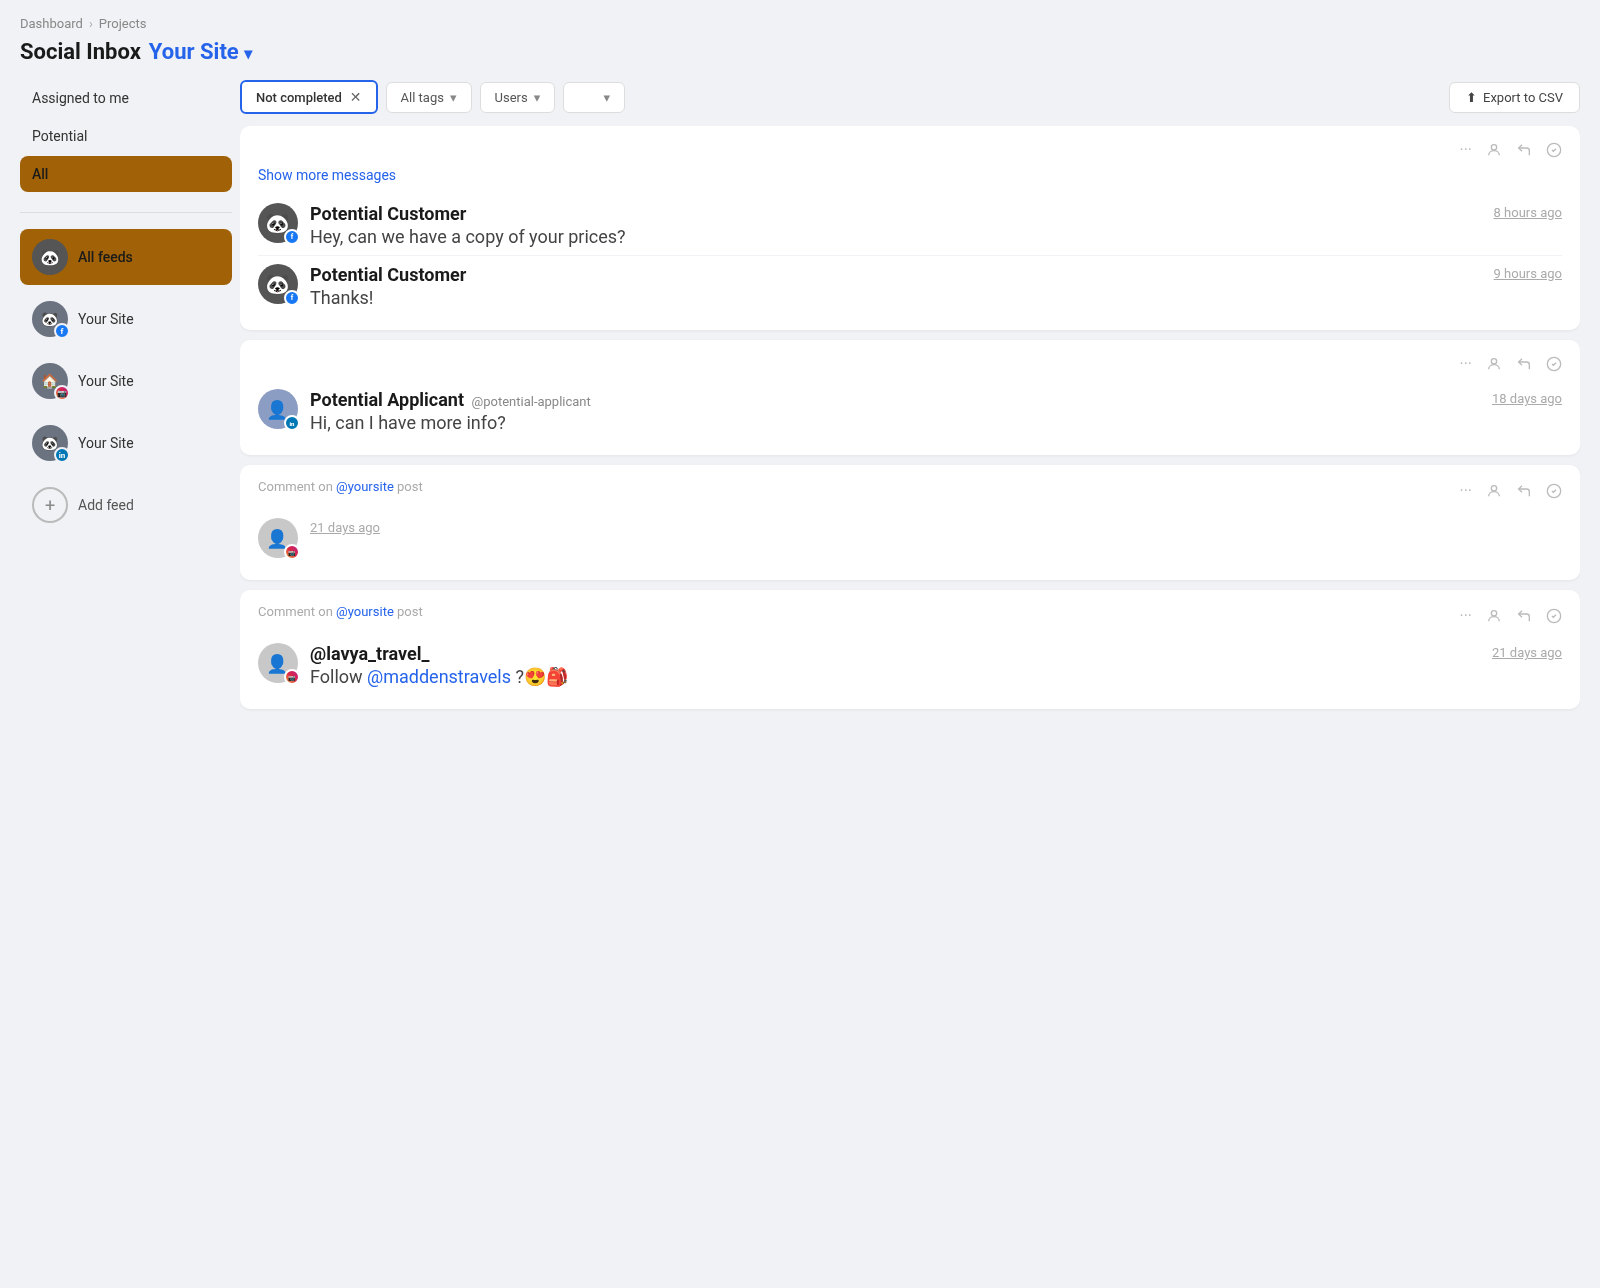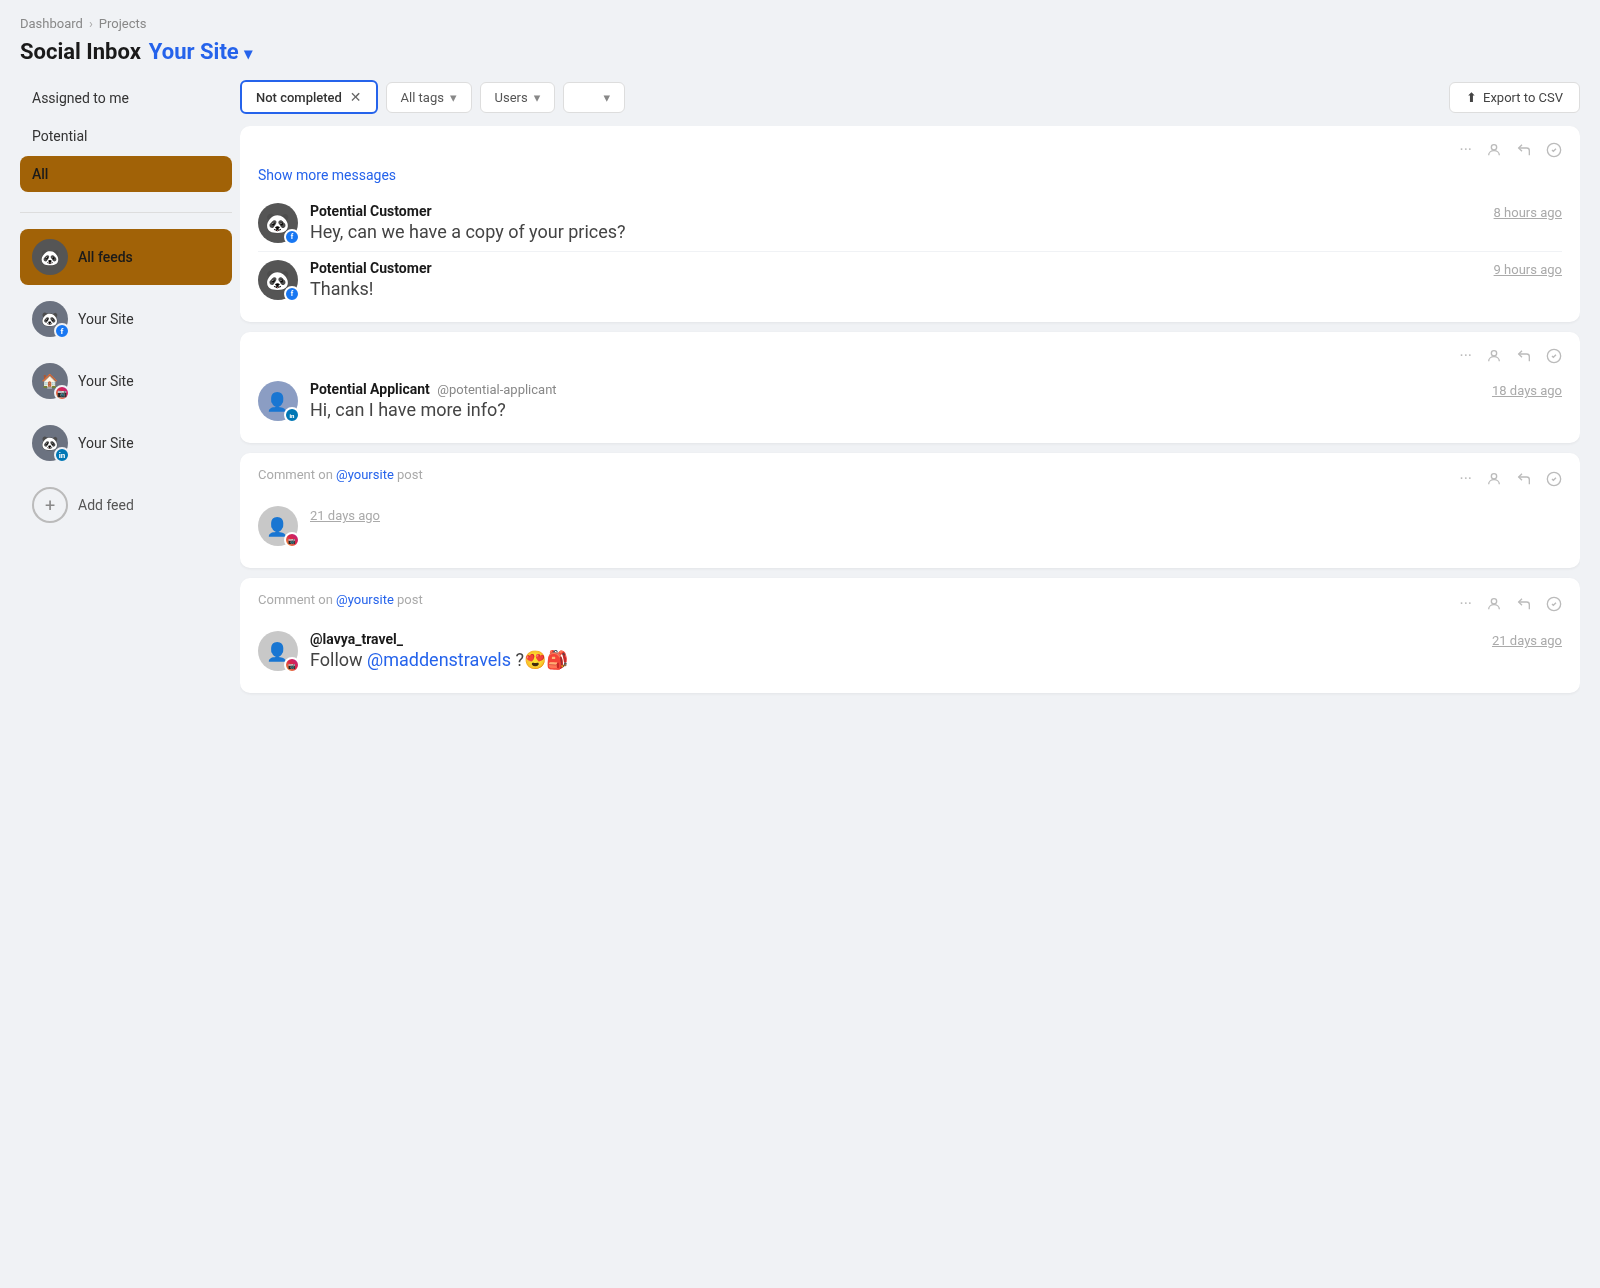--- a/index.html
+++ b/index.html
@@ -267,21 +267,21 @@
       display: flex;
       align-items: center;
       justify-content: center;
       font-size: 7px;
       font-weight: bold;
       color: white;
     }
     .msg-body { flex: 1; min-width: 0; }
     .msg-name {
       font-weight: 700;
-      font-size: 14px;
+      font-size: 18px;
       color: #1a1a1a;
     }
     .msg-handle { color: #888; font-weight: 400; font-size: 13px; margin-left: 4px; }
     .msg-text { color: #444; font-size: 18px; margin-top: 2px; }
     .msg-time {
       color: #aaa;
       font-size: 13px;
       flex-shrink: 0;
       align-self: flex-start;
       margin-top: 2px;

